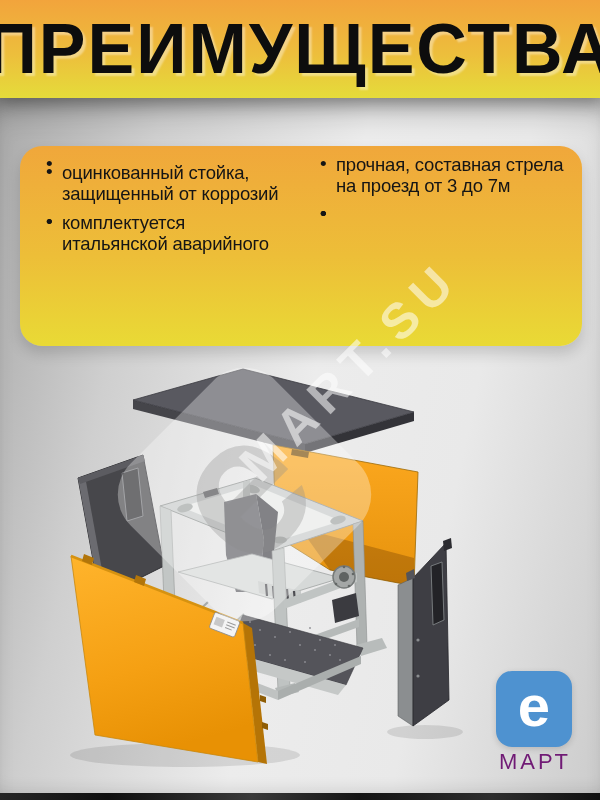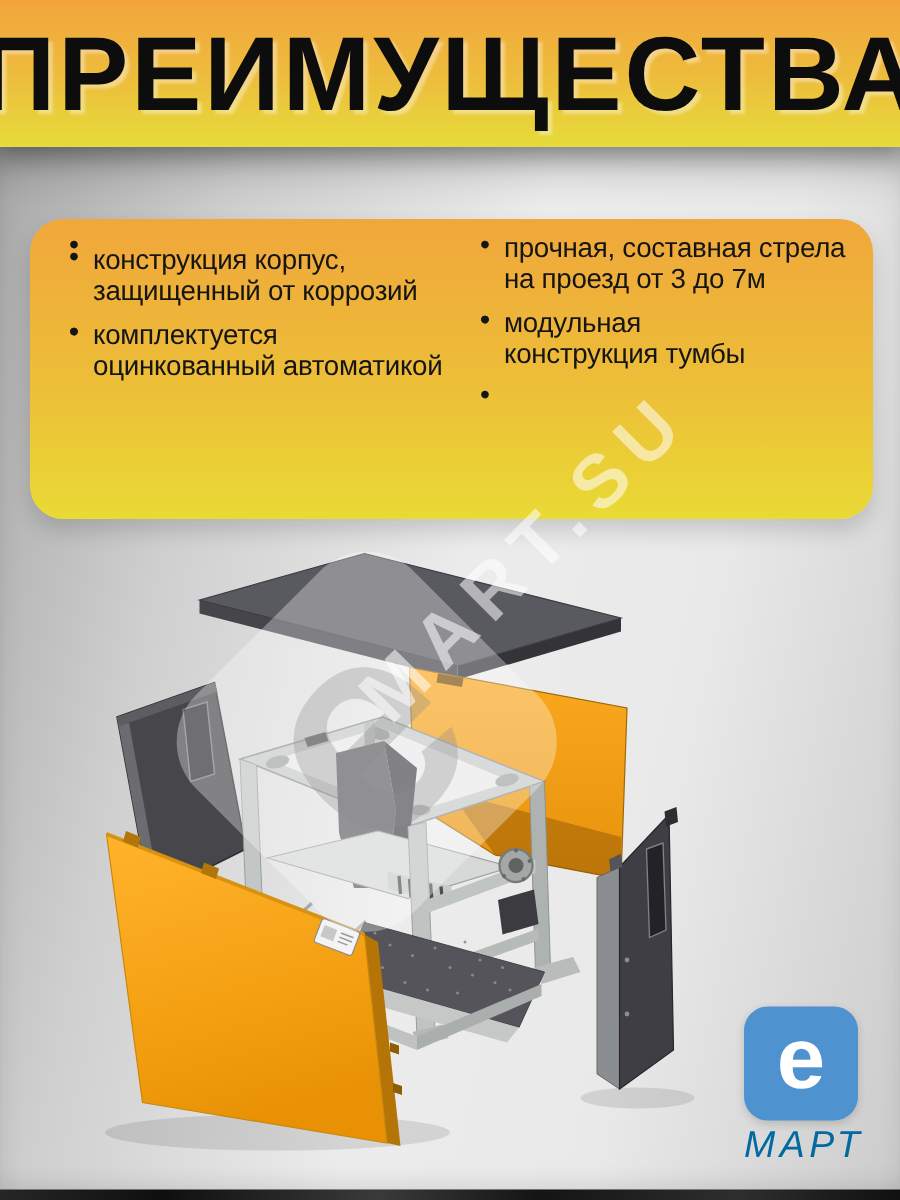--- a/index.html
+++ b/index.html
@@ -59,53 +59,52 @@
     font-size:50px;font-weight:700;letter-spacing:9px;color:rgba(255,255,255,0.55);
   }
   
   .brand{position:absolute;left:496px;top:671px;width:78px;z-index:6;text-align:center;}
   .brand .box{
     width:76px;height:76px;border-radius:16px;background:#4E92D0;
     display:flex;align-items:center;justify-content:center;
     box-shadow:0 2px 6px rgba(0,0,0,0.15);
   }
   .brand .box span{font-size:58px;font-weight:700;color:#ffffff;line-height:1;margin-top:-6px;}
-  .brand .name{margin-top:2px;font-size:25px;font-weight:400;letter-spacing:3px;color:#0369a1;font-style:italic;}
+  .brand .name{margin-top:2px;font-size:22px;font-weight:400;letter-spacing:3px;color:#701a75;}
   
   .strip{
     position:absolute;bottom:0;left:0;width:600px;height:7px;z-index:7;
     background:linear-gradient(90deg,#262626 0%,#0f0f0f 18%,#3a3a3a 42%,#141414 60%,#2e2e2e 82%,#101010 100%);
   }
 </style>
 </head>
 <body>
 
 <div class="poster">
 
   <div class="banner">
     <h1>ПРЕИМУЩЕСТВА</h1>
   </div>
 
   <div class="stage"></div>
 
   <div class="card">
     <div class="col">
       <div class="adv-item"><span class="dot">•</span></div>
-      <div class="adv-item"><span class="dot">•</span><span>конструкция корпус,
+      <div class="adv-item"><span class="dot">•</span><span>оцинкованный стойка,
 защищенный от коррозий</span></div>
       <div class="adv-item"><span class="dot">•</span></div>
       <div class="adv-item"><span class="dot">•</span><span>комплектуется
-оцинкованный автоматикой</span></div>
+итальянской аварийного</span></div>
     </div>
     <div class="col">
       <div class="adv-item"><span class="dot">•</span><span>прочная, составная стрела
 на проезд от 3 до 7м</span></div>
       <div class="adv-item"><span class="dot">•</span></div>
-      <div class="adv-item"><span class="dot">•</span><span>модульная
-конструкция тумбы</span></div>
+      <div class="adv-item"><span class="dot">•</span></div>
       <div class="adv-item"><span class="dot">•</span></div>
     </div>
   </div>
 
   <svg class="diagram" viewBox="0 360 600 433" xmlns="http://www.w3.org/2000/svg">
     <defs>
       <linearGradient id="gFront" x1="0" y1="0" x2="0.25" y2="1">
         <stop offset="0" stop-color="#FFB42C"></stop>
           <stop offset="0.6" stop-color="#F5A013"></stop>
           <stop offset="1" stop-color="#E89104"></stop>

